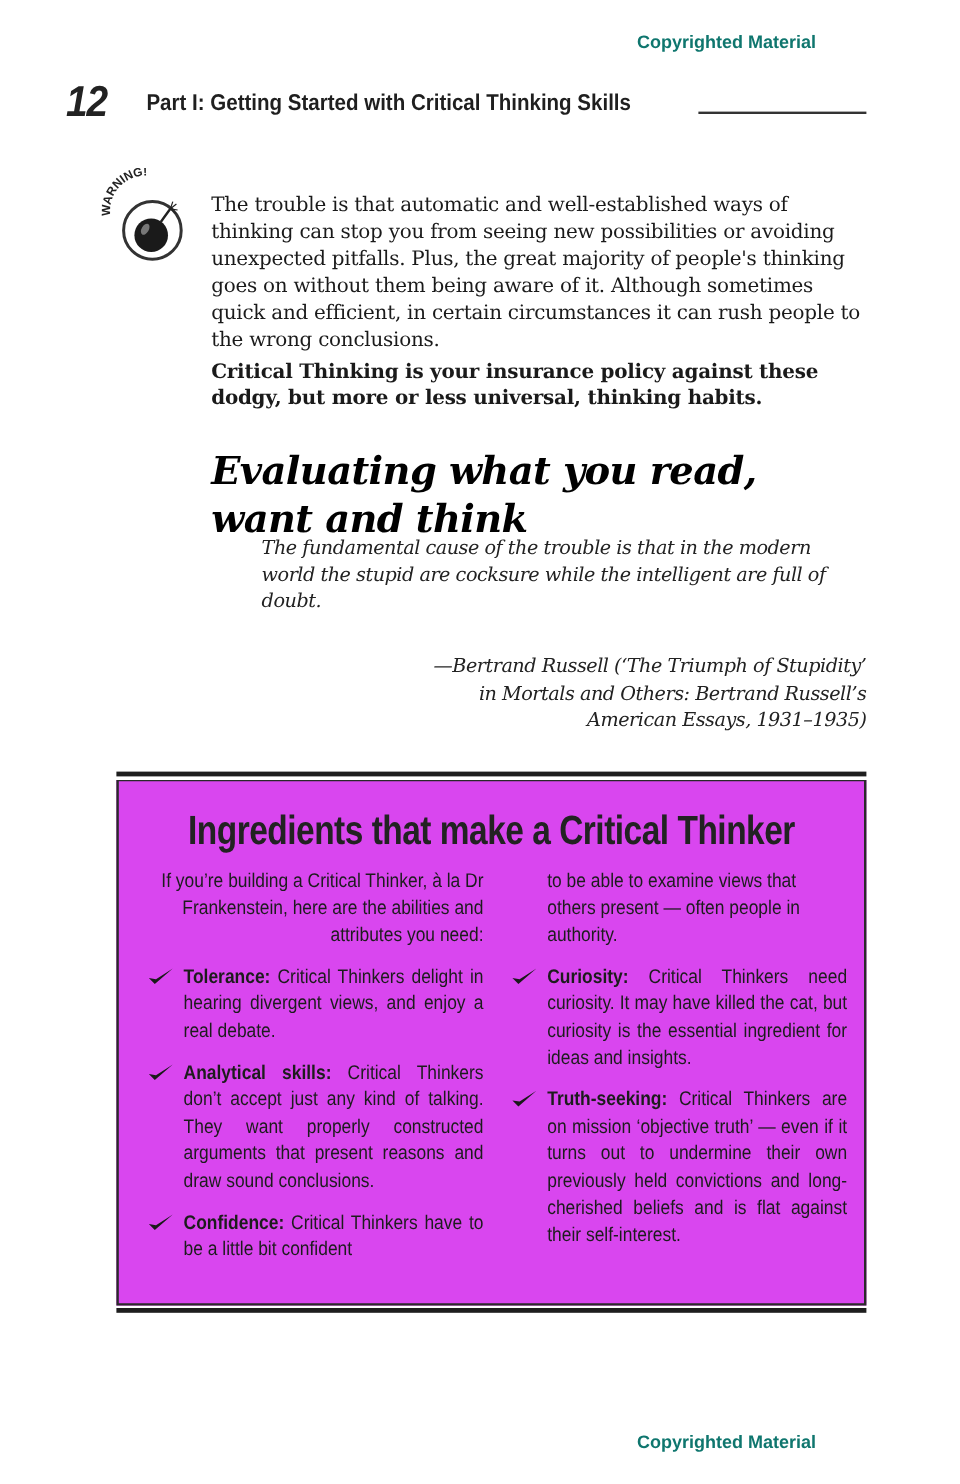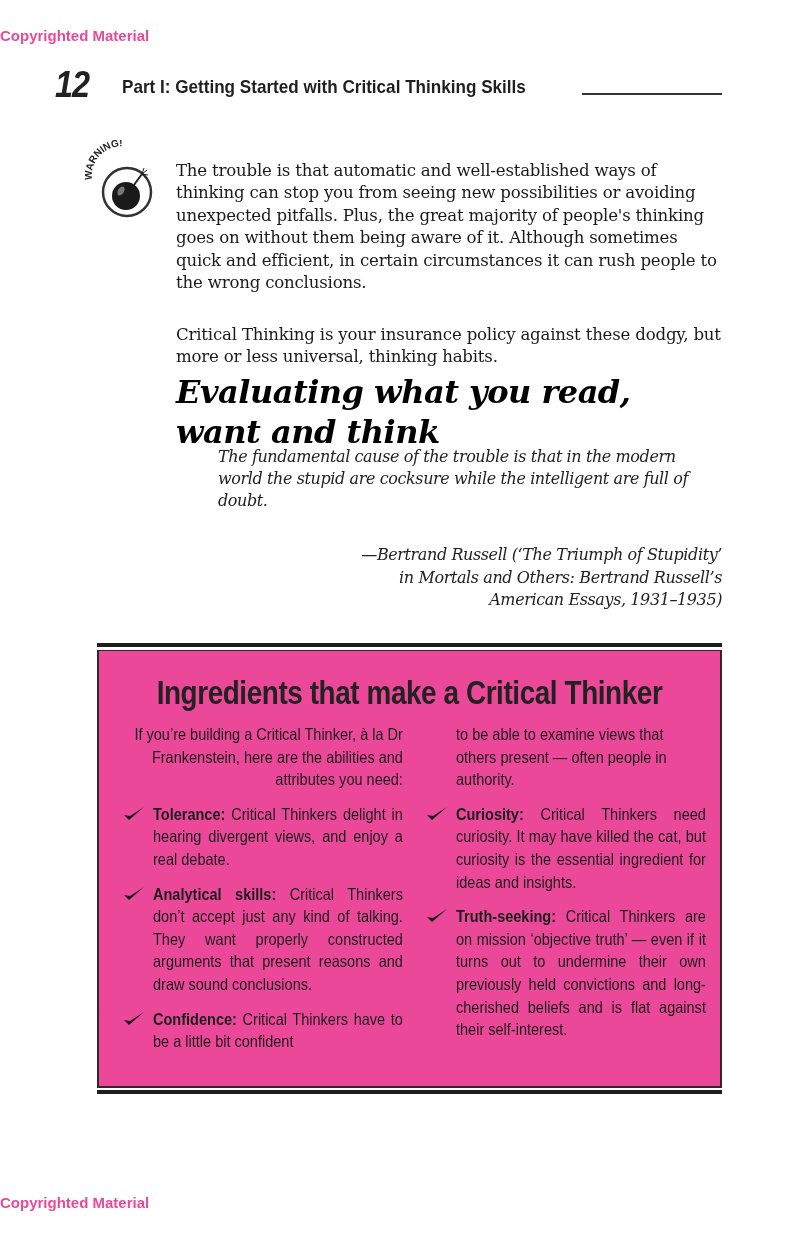--- a/index.html
+++ b/index.html
@@ -1,46 +1,46 @@
 <!DOCTYPE html>
 <html><head>
   <meta charset="utf-8">
   <style>
     html, body { margin: 0; padding: 0; background: #ffffff; }
     body { width: 800px; height: 1237px; position: relative; overflow: hidden; color: #1a1a1a; }
-    .copyright { position: absolute; left: 0; width: 680px; text-align: left;
-      font-family: "Liberation Sans", sans-serif; font-weight: bold; font-size: 15px; color: #ec4899; }
+    .copyright { position: absolute; left: 0; width: 680px; text-align: right;
+      font-family: "Liberation Sans", sans-serif; font-weight: bold; font-size: 15px; color: #0f766e; }
     .copyright.top { top: 27px; }
     .copyright.bottom { top: 1194px; }
 
     .running-head { position: absolute; top: 64px; left: 55px; width: 670px; height: 44px; }
     .page-num { position: absolute; left: 0; top: 0; font-family: "Liberation Sans", sans-serif;
       font-style: italic; font-weight: bold; font-size: 36px; color: #222; letter-spacing: -1px;
       transform: scaleX(0.9); transform-origin: left; }
     .part-title { position: absolute; left: 67px; top: 12px; font-family: "Liberation Sans Narrow", "Liberation Sans", sans-serif;
       font-weight: bold; font-size: 19px; color: #1f1f1f; transform: scaleX(0.9); transform-origin: left; white-space: nowrap; }
     .head-rule { position: absolute; left: 527px; top: 29px; width: 140px; height: 2px; background: #333; }
 
     .warning-icon { position: absolute; left: 84px; top: 140px; width: 80px; height: 80px; }
 
     .body-text { position: absolute; left: 176px; width: 550px; font-family: "DejaVu Serif", "Liberation Serif", serif;
       font-size: 16.6px; line-height: 22.4px; color: #1a1a1a; letter-spacing: -0.2px; margin-top: 20px; }
     .p1 { top: 140px; }
-    .p2 { top: 304px; }
+    .p2 { top: 278px; font-weight: bold; }
 
     .section-heading { position: absolute; left: 176px; top: 372px; font-family: "DejaVu Serif", serif;
       font-style: italic; font-weight: bold; font-size: 32px; line-height: 40px; color: #000000; letter-spacing: -0.5px; }
 
     .epigraph { position: absolute; left: 218px; top: 446px; width: 505px; font-family: "DejaVu Serif", serif;
       font-style: italic; font-size: 16px; line-height: 22px; color: #222; letter-spacing: -0.4px; }
     .attribution { position: absolute; right: 78px; top: 544px; width: 420px; text-align: right; font-family: "DejaVu Serif", serif;
       font-style: italic; font-size: 16px; line-height: 22.5px; color: #222; letter-spacing: -0.4px; }
 
     .sidebar-top-rule { position: absolute; left: 97px; top: 643px; width: 625px; height: 4px; background: #1e1e1e; }
-    .sidebar-box { position: absolute; left: 97px; top: 650px; width: 621px; height: 435px; background: #ec4899;
+    .sidebar-box { position: absolute; left: 97px; top: 650px; width: 621px; height: 435px; background: #d946ef;
       border: 2px solid #2a2a2a; border-top: 1px solid #2a2a2a; }
     .sidebar-bottom-rule { position: absolute; left: 97px; top: 1090px; width: 625px; height: 4px; background: #1e1e1e; }
 
     .sidebar-title { position: absolute; left: 0; top: 22px; width: 621px; text-align: center;
       font-family: "Liberation Sans", sans-serif; font-weight: bold; font-size: 34px; color: #222;
       transform: scaleX(0.82); transform-origin: center; white-space: nowrap; letter-spacing: -0.5px; }
 
     .col { position: absolute; top: 72px; width: 280px; font-family: "Liberation Sans", sans-serif;
       font-size: 16.5px; line-height: 22.6px; color: #1c1c1c; }
     .col.left { left: 24px; width: 280px; }

